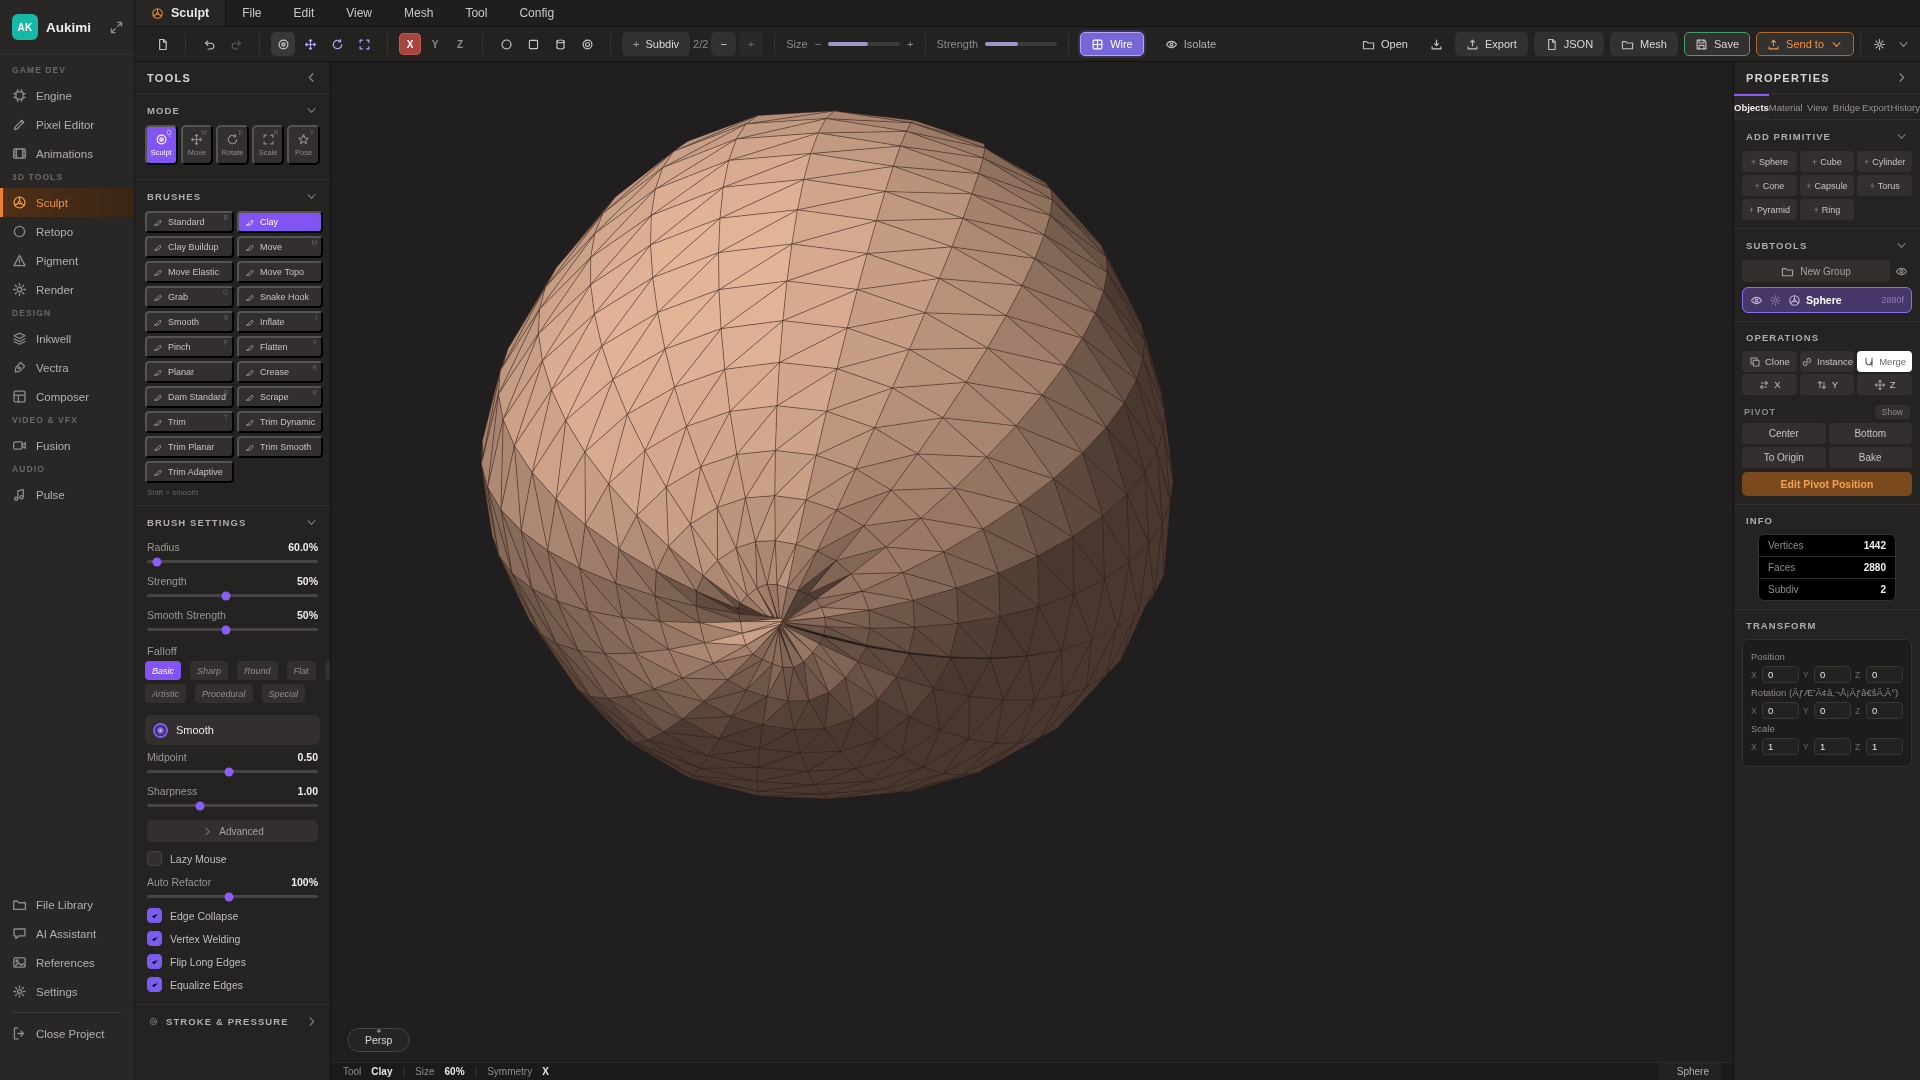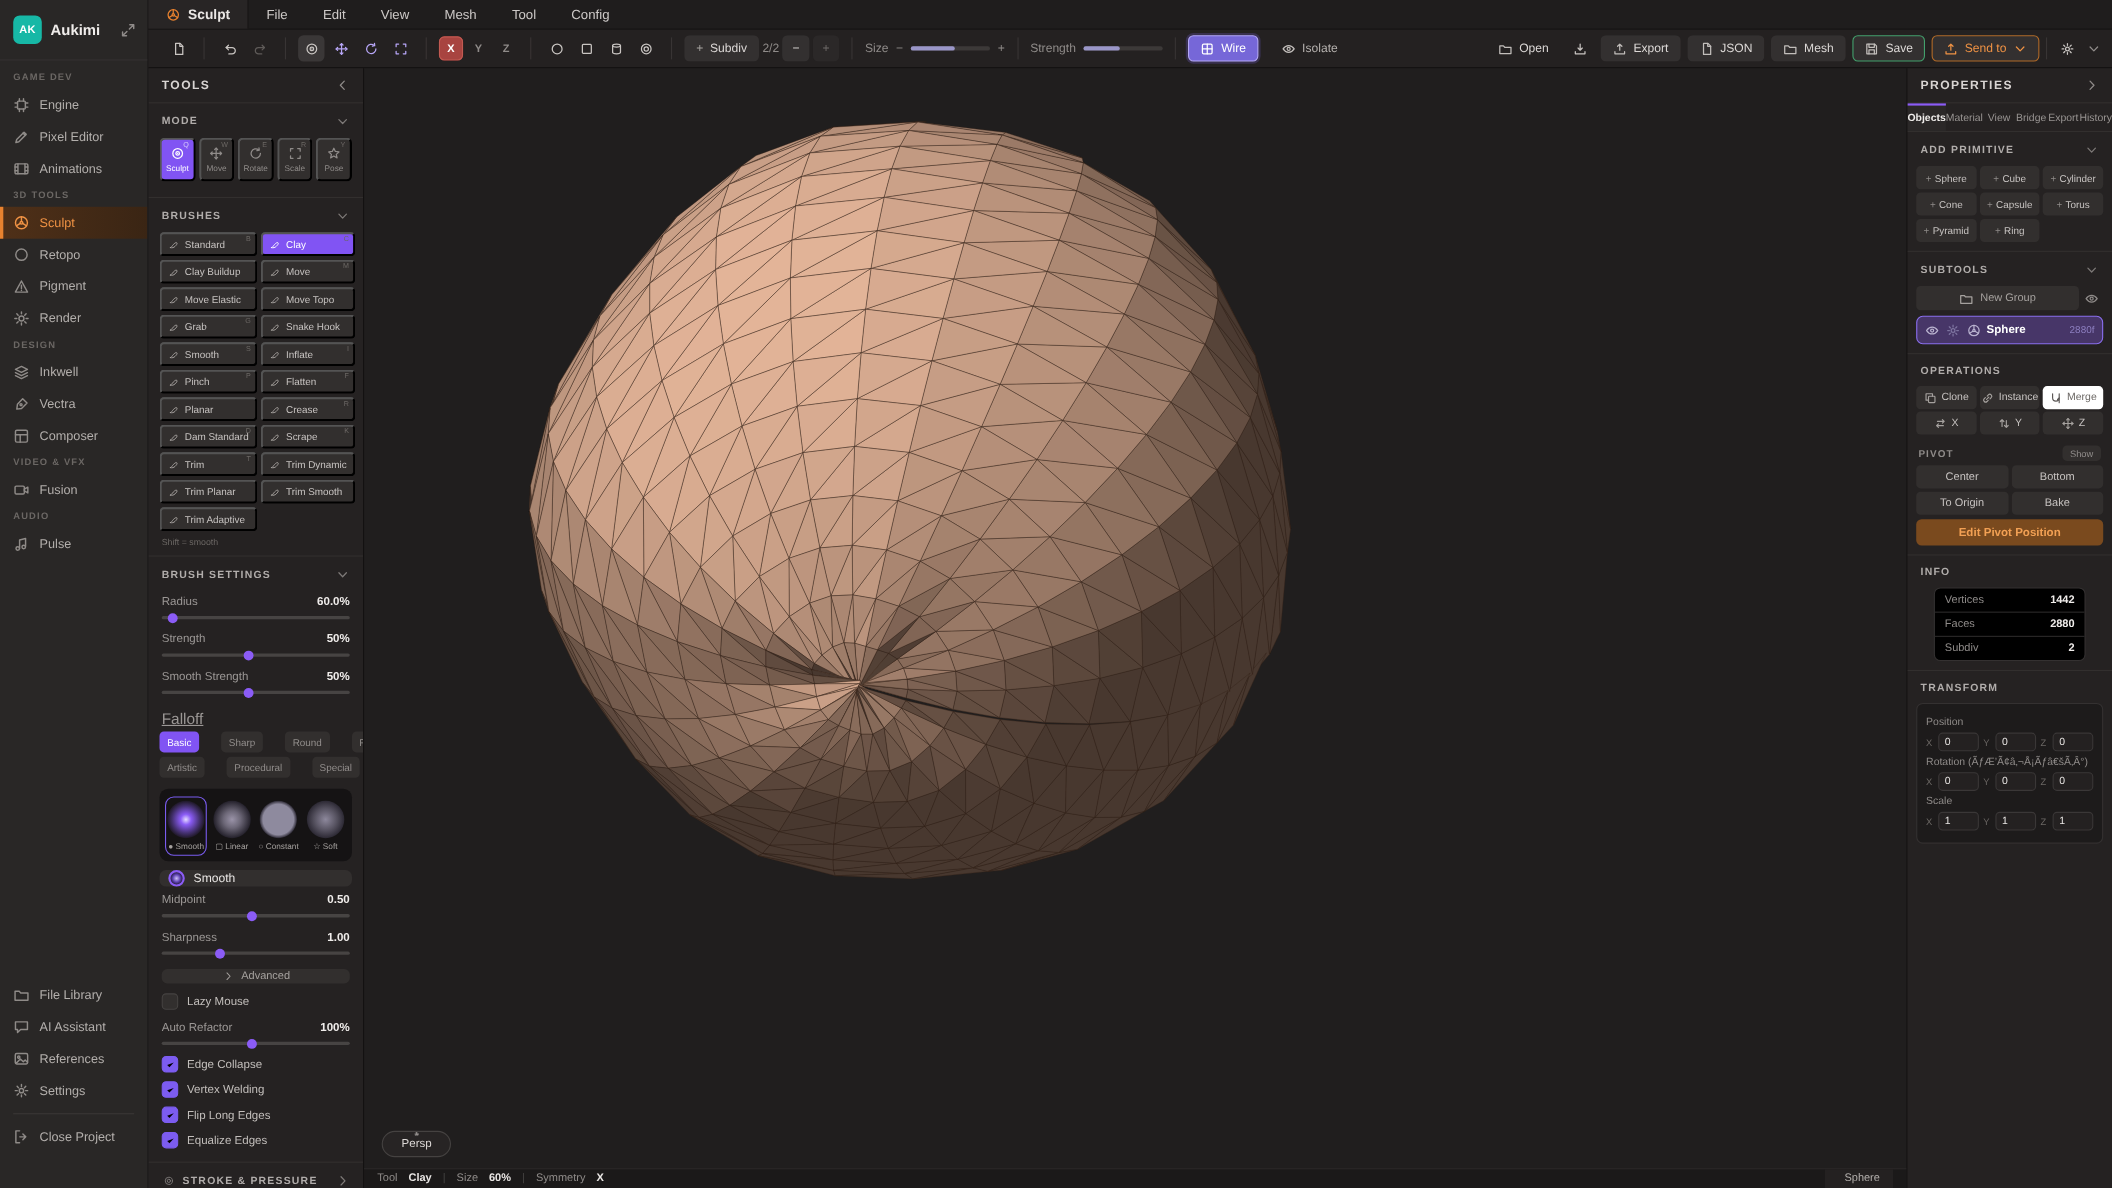--- a/index.html
+++ b/index.html
@@ -86,24 +86,24 @@
   .brush .i{color:#a5a19e;flex-shrink:0;}
   .brush .key{position:absolute;top:1px;right:4px;font-size:6.5px;color:#6b6764;}
   .brush.active{background:#8154f3;color:#fff;}
   .brush.active .i{color:#fff;}
   .brush-hint{font-size:8px;color:#6b6764;padding:5px 12px 0;}
   .slider-block{padding:6px 12px 2px;}
   .slider-row{display:flex;justify-content:space-between;font-size:10.5px;color:#9b9795;margin-bottom:7px;}
   .slider-row .val{color:#efecea;font-weight:bold;}
   .track{height:3px;border-radius:2px;background:#474443;position:relative;margin-bottom:4px;}
   .knob{position:absolute;top:50%;width:9px;height:9px;border-radius:50%;background:#8b5cf6;transform:translate(-50%,-50%);cursor:pointer;}
-  .falloff-label{font-size:14px;color:#9b9795;padding:8px 12px 4px;text-decoration:underline;}
+  .falloff-label{font-size:11px;color:#9b9795;padding:8px 12px 4px;}
   .falloff-wrap{display:flex;gap:4px;padding:0 10px;}
   .falloff-tabs{flex:1;}
-  .pill-row{display:flex;gap:20px;margin-bottom:4px;}
+  .pill-row{display:flex;gap:9px;margin-bottom:4px;font-style:italic;}
   .pill{height:19px;padding:0 7px;border-radius:4px;background:#322f2e;color:#918d8b;font-size:9px;display:flex;align-items:center;cursor:pointer;}
   .pill.active{background:#8154f3;color:#fff;}
   .preset-panel{margin:6px 10px 0;background:#151314;border-radius:8px;padding:7px 5px 5px;display:flex;gap:3px;}
   .preset{flex:1;display:flex;flex-direction:column;align-items:center;gap:3px;padding:3px 1px;border:1px solid transparent;border-radius:8px;cursor:pointer;}
   .preset.selected{border-color:#7a5cf0;}
   .thumb{width:34px;height:34px;border-radius:50%;}
   .t-smooth{background:radial-gradient(circle,#e4dbff 0%,#8b5cf6 20%,#43306e 52%,#181419 74%);}
   .t-linear{background:radial-gradient(circle,#9a93a8 0%,#6d6878 32%,#211e28 72%);}
   .t-constant{background:radial-gradient(circle,#8e8a9e 0%,#8e8a9e 58%,#211e28 72%);}
   .t-soft{background:radial-gradient(circle,#8d889c 0%,#565260 42%,#211e28 78%);}
@@ -940,38 +940,20 @@
                 <span class="pill">Math</span>
               </div>
             <div class="pill-row" id="falloff-row2">
                 <span class="pill">Artistic</span>
                 <span class="pill">Procedural</span>
                 <span class="pill">Special</span>
               </div>
           </div>
 
         </div>
-        <div class="preset-panel" id="preset-panel">
-            <div class="preset selected">
-              <div class="thumb t-smooth"></div>
-              <div class="plabel">● Smooth</div>
-            </div>
-            <div class="preset">
-              <div class="thumb t-linear"></div>
-              <div class="plabel">▢ Linear</div>
-            </div>
-            <div class="preset">
-              <div class="thumb t-constant"></div>
-              <div class="plabel">○ Constant</div>
-            </div>
-            <div class="preset">
-              <div class="thumb t-soft"></div>
-              <div class="plabel">☆ Soft</div>
-            </div>
-          </div>
         <div class="current-falloff">
           <span class="cf-dot"></span>
           <span>Smooth</span>
         </div>
         <div id="bs-sliders2">
             <div class="slider-block">
               <div class="slider-row">
                 <span>Midpoint</span>
                 <span class="val">0.50</span>
               </div>

